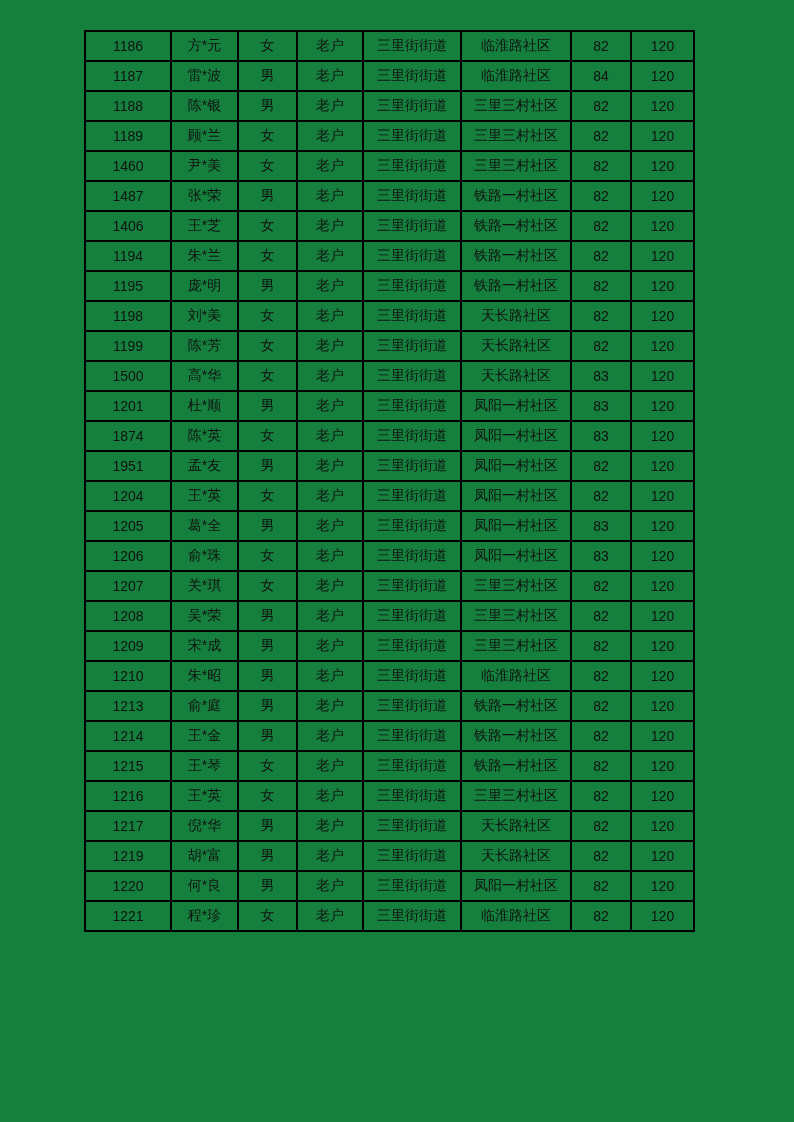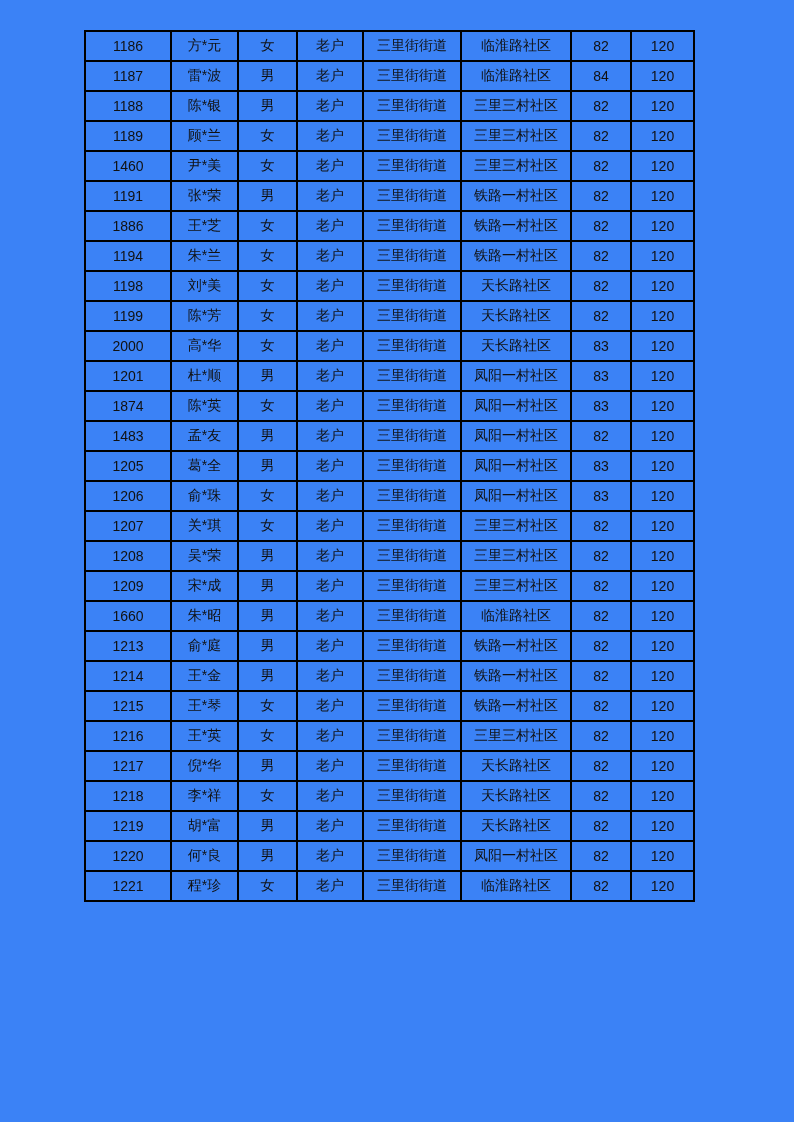--- a/index.html
+++ b/index.html
@@ -4,21 +4,21 @@
 <style>
   html, body {
     margin: 0;
     padding: 0;
     background: #ffffff;
   }
   .page {
     position: relative;
     width: 794px;
     height: 1122px;
-    background: #3b82f6;
+    background: #15803d;
     overflow: hidden;
     font-family: "Liberation Sans", "DejaVu Sans", sans-serif;
   }
   table.data-table {
     position: absolute;
     left: 84px;
     top: 30px;
     width: 609px;
     table-layout: fixed;
     border-collapse: collapse;
@@ -95,71 +95,81 @@
           <td>1460</td>
           <td>尹*美</td>
           <td>女</td>
           <td>老户</td>
           <td>三里街街道</td>
           <td>三里三村社区</td>
           <td>82</td>
           <td>120</td>
         </tr>
         <tr>
-          <td>1191</td>
+          <td>1487</td>
           <td>张*荣</td>
           <td>男</td>
           <td>老户</td>
           <td>三里街街道</td>
           <td>铁路一村社区</td>
           <td>82</td>
           <td>120</td>
         </tr>
         <tr>
-          <td>1886</td>
+          <td>1406</td>
           <td>王*芝</td>
           <td>女</td>
           <td>老户</td>
           <td>三里街街道</td>
           <td>铁路一村社区</td>
           <td>82</td>
           <td>120</td>
         </tr>
         <tr>
           <td>1194</td>
           <td>朱*兰</td>
           <td>女</td>
           <td>老户</td>
           <td>三里街街道</td>
           <td>铁路一村社区</td>
           <td>82</td>
           <td>120</td>
         </tr>
         <tr>
+          <td>1195</td>
+          <td>庞*明</td>
+          <td>男</td>
+          <td>老户</td>
+          <td>三里街街道</td>
+          <td>铁路一村社区</td>
+          <td>82</td>
+          <td>120</td>
+        </tr>
+        <tr>
           <td>1198</td>
           <td>刘*美</td>
           <td>女</td>
           <td>老户</td>
           <td>三里街街道</td>
           <td>天长路社区</td>
           <td>82</td>
           <td>120</td>
         </tr>
         <tr>
           <td>1199</td>
           <td>陈*芳</td>
           <td>女</td>
           <td>老户</td>
           <td>三里街街道</td>
           <td>天长路社区</td>
           <td>82</td>
           <td>120</td>
         </tr>
         <tr>
-          <td>2000</td>
+          <td>1500</td>
           <td>高*华</td>
           <td>女</td>
           <td>老户</td>
           <td>三里街街道</td>
           <td>天长路社区</td>
           <td>83</td>
           <td>120</td>
         </tr>
         <tr>
           <td>1201</td>
@@ -175,23 +185,33 @@
           <td>1874</td>
           <td>陈*英</td>
           <td>女</td>
           <td>老户</td>
           <td>三里街街道</td>
           <td>凤阳一村社区</td>
           <td>83</td>
           <td>120</td>
         </tr>
         <tr>
-          <td>1483</td>
+          <td>1951</td>
           <td>孟*友</td>
           <td>男</td>
+          <td>老户</td>
+          <td>三里街街道</td>
+          <td>凤阳一村社区</td>
+          <td>82</td>
+          <td>120</td>
+        </tr>
+        <tr>
+          <td>1204</td>
+          <td>王*英</td>
+          <td>女</td>
           <td>老户</td>
           <td>三里街街道</td>
           <td>凤阳一村社区</td>
           <td>82</td>
           <td>120</td>
         </tr>
         <tr>
           <td>1205</td>
           <td>葛*全</td>
           <td>男</td>
@@ -235,21 +255,21 @@
           <td>1209</td>
           <td>宋*成</td>
           <td>男</td>
           <td>老户</td>
           <td>三里街街道</td>
           <td>三里三村社区</td>
           <td>82</td>
           <td>120</td>
         </tr>
         <tr>
-          <td>1660</td>
+          <td>1210</td>
           <td>朱*昭</td>
           <td>男</td>
           <td>老户</td>
           <td>三里街街道</td>
           <td>临淮路社区</td>
           <td>82</td>
           <td>120</td>
         </tr>
         <tr>
           <td>1213</td>
@@ -288,30 +308,20 @@
           <td>老户</td>
           <td>三里街街道</td>
           <td>三里三村社区</td>
           <td>82</td>
           <td>120</td>
         </tr>
         <tr>
           <td>1217</td>
           <td>倪*华</td>
           <td>男</td>
-          <td>老户</td>
-          <td>三里街街道</td>
-          <td>天长路社区</td>
-          <td>82</td>
-          <td>120</td>
-        </tr>
-        <tr>
-          <td>1218</td>
-          <td>李*祥</td>
-          <td>女</td>
           <td>老户</td>
           <td>三里街街道</td>
           <td>天长路社区</td>
           <td>82</td>
           <td>120</td>
         </tr>
         <tr>
           <td>1219</td>
           <td>胡*富</td>
           <td>男</td>

